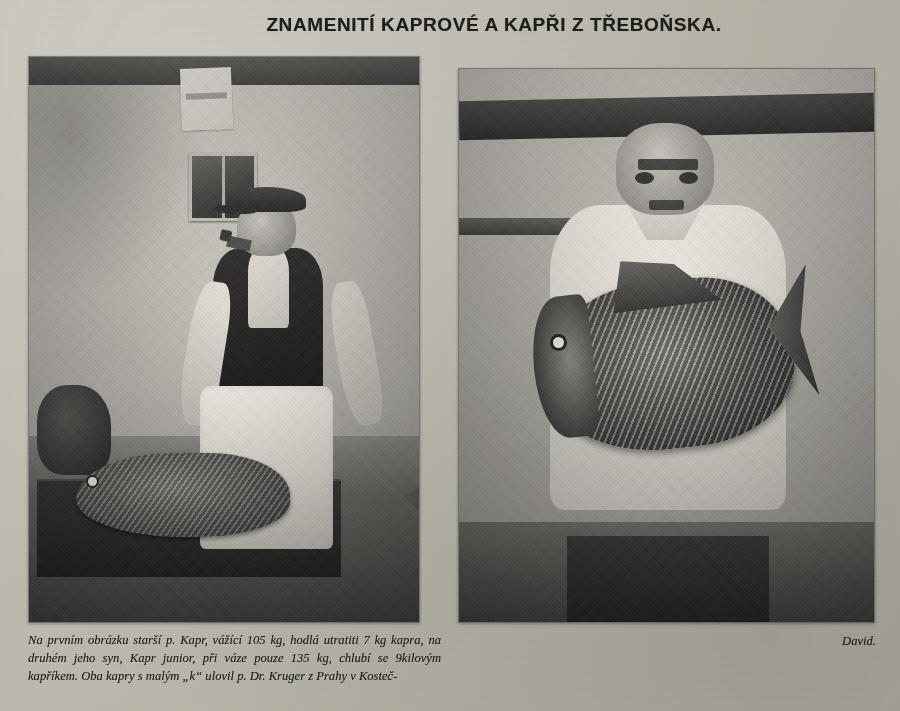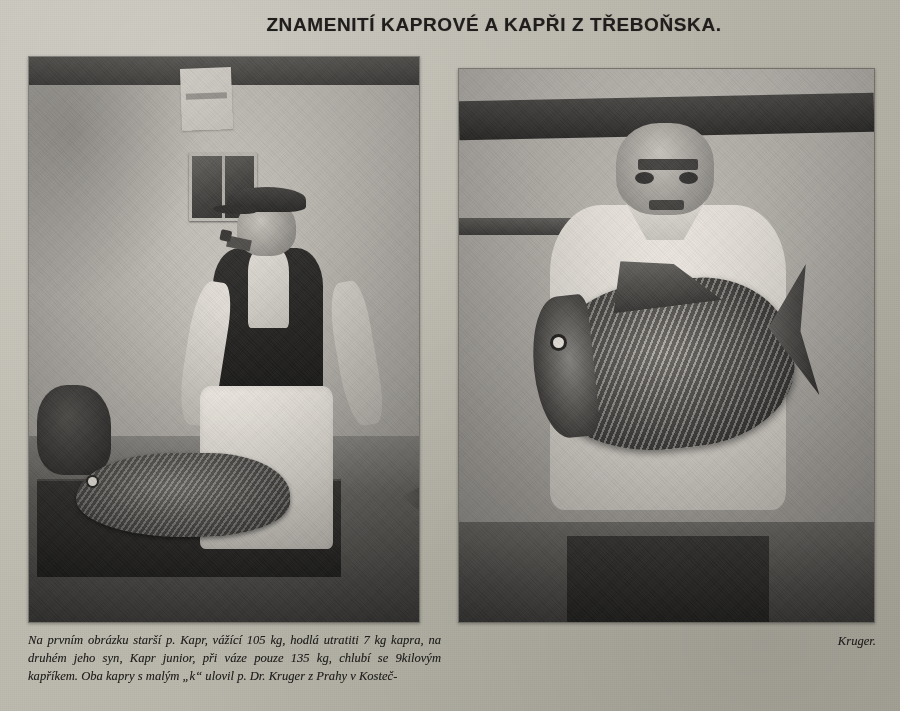--- a/index.html
+++ b/index.html
@@ -368,16 +368,16 @@
 
     <div class="noise"></div>
     <div class="vign"></div>
   </div>
 
   <div class="caption">
     <div class="cap-col">
       <p>Na prvním obrázku starší p. Kapr, vážící 105 kg, hodlá utratiti 7 kg kapra, na druhém jeho syn, Kapr junior, při váze pouze 135 kg, chlubí se 9kilovým kapříkem. Oba kapry s malým „k“ ulovil p. Dr. Kruger z Prahy v Kosteč-</p>
     </div>
     <div class="cap-col">
-      <span class="sig">Kruger.</span>
+      <span class="sig">David.</span>
     </div>
   </div>
 </div>
 
 </body></html>

